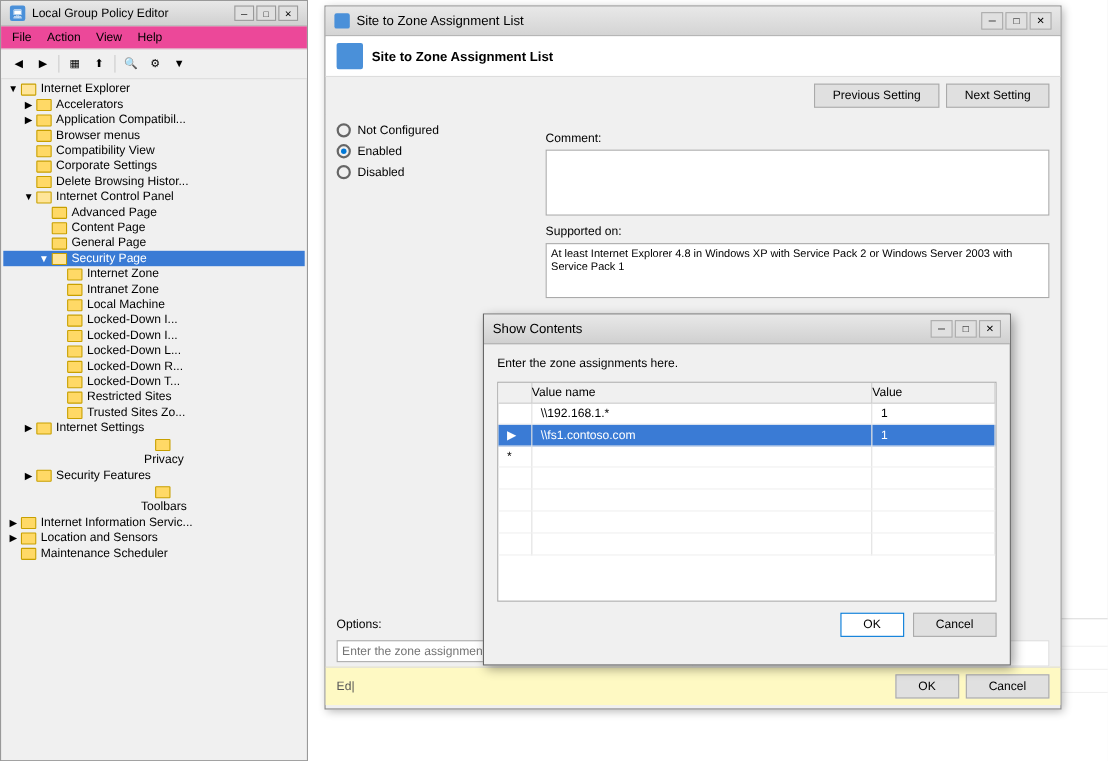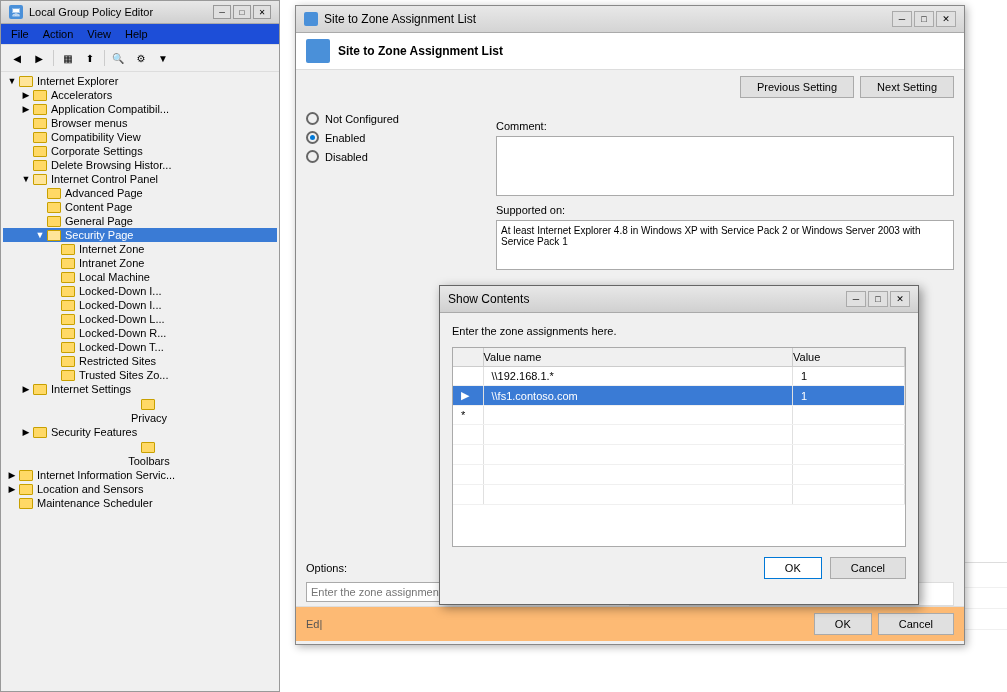--- a/index.html
+++ b/index.html
@@ -25,21 +25,21 @@
       width: 14px; height: 14px;
       background: #4a90d9;
       border-radius: 2px;
       display: flex; align-items: center; justify-content: center;
       font-size: 8px; color: white;
     }
     .gpe-title-text { font-size: 11px; color: #000; }
     .window-controls { margin-left: auto; display: flex; gap: 2px; }
     .win-btn { width: 18px; height: 14px; background: #e0e0e0; border: 1px solid #999; font-size: 8px; display: flex; align-items: center; justify-content: center; cursor: pointer; }
 
-    .gpe-menubar { display: flex; gap: 2px; padding: 2px 4px; background: #1d4ed8; border-bottom: 1px solid #ddd; }
+    .gpe-menubar { display: flex; gap: 2px; padding: 2px 4px; background: #ec4899; border-bottom: 1px solid #ddd; }
     .gpe-menu-item { padding: 2px 6px; font-size: 11px; cursor: pointer; }
 
     .gpe-toolbar { display: flex; align-items: center; gap: 2px; padding: 3px 6px; background: #f0f0f0; border-bottom: 1px solid #ddd; }
     .toolbar-btn { width: 20px; height: 20px; border: 1px solid transparent; display: flex; align-items: center; justify-content: center; cursor: pointer; font-size: 10px; }
     .toolbar-sep { width: 1px; height: 16px; background: #ccc; margin: 0 2px; }
 
     .gpe-content { display: flex; height: calc(100% - 80px); }
     .tree-panel { width: 100%; overflow: hidden; padding: 2px; }
     .tree-item { padding: 1px 0; display: flex; align-items: center; gap: 2px; cursor: pointer; white-space: nowrap; font-size: 11px; }
     .tree-item.selected { background: #3a7bd5; color: white; }
@@ -216,21 +216,21 @@
       padding: 4px;
       overflow: hidden;
       line-height: 1.4;
     }
 
     .zone-footer {
       display: flex;
       align-items: center;
       padding: 6px 10px;
       gap: 6px;
-      background: #fdba74;
+      background: #fef9c3;
       border-top: 1px solid #ddd;
     }
     .zone-footer-edit { font-size: 11px; color: #555; }
     .zone-footer-btns { margin-left: auto; display: flex; gap: 6px; }
     .zone-footer-btn {
       padding: 4px 20px;
       background: #e0e0e0;
       border: 1px solid #aaa;
       cursor: pointer;
       font-size: 11px;

